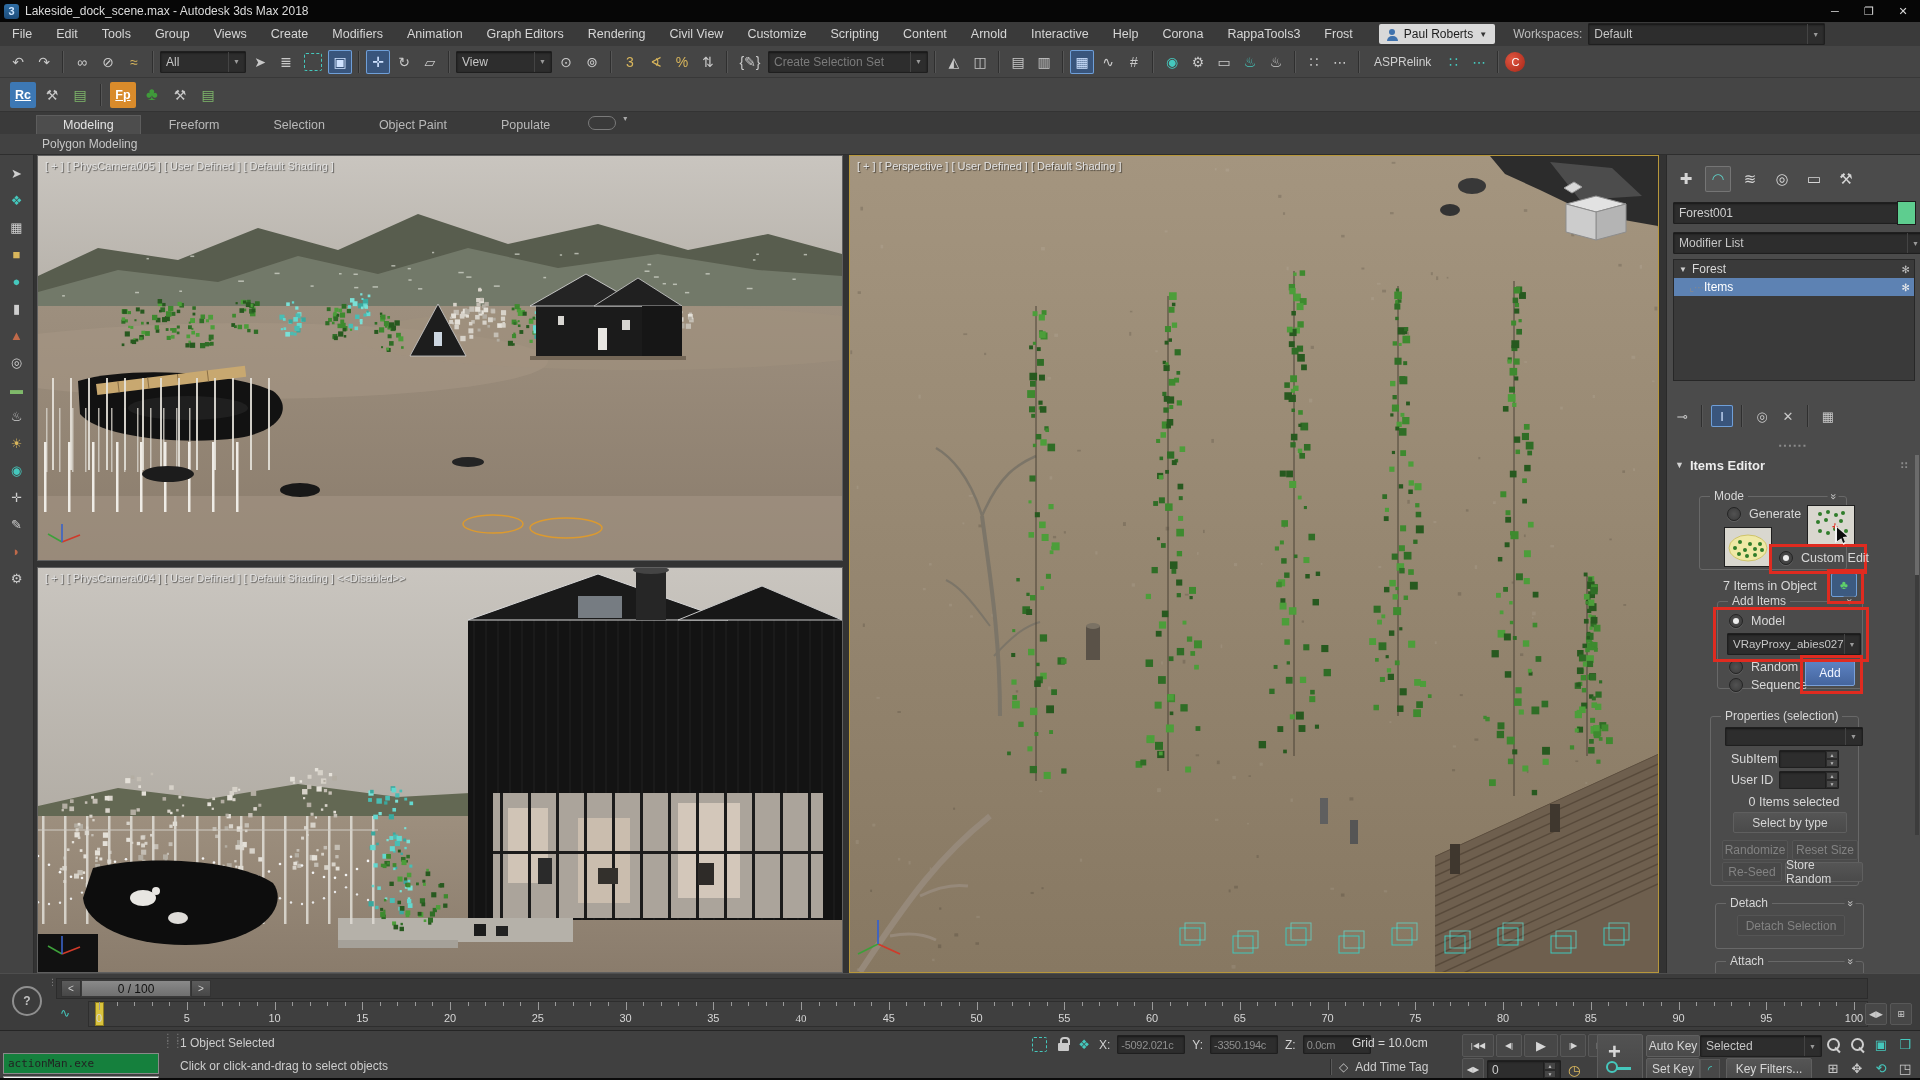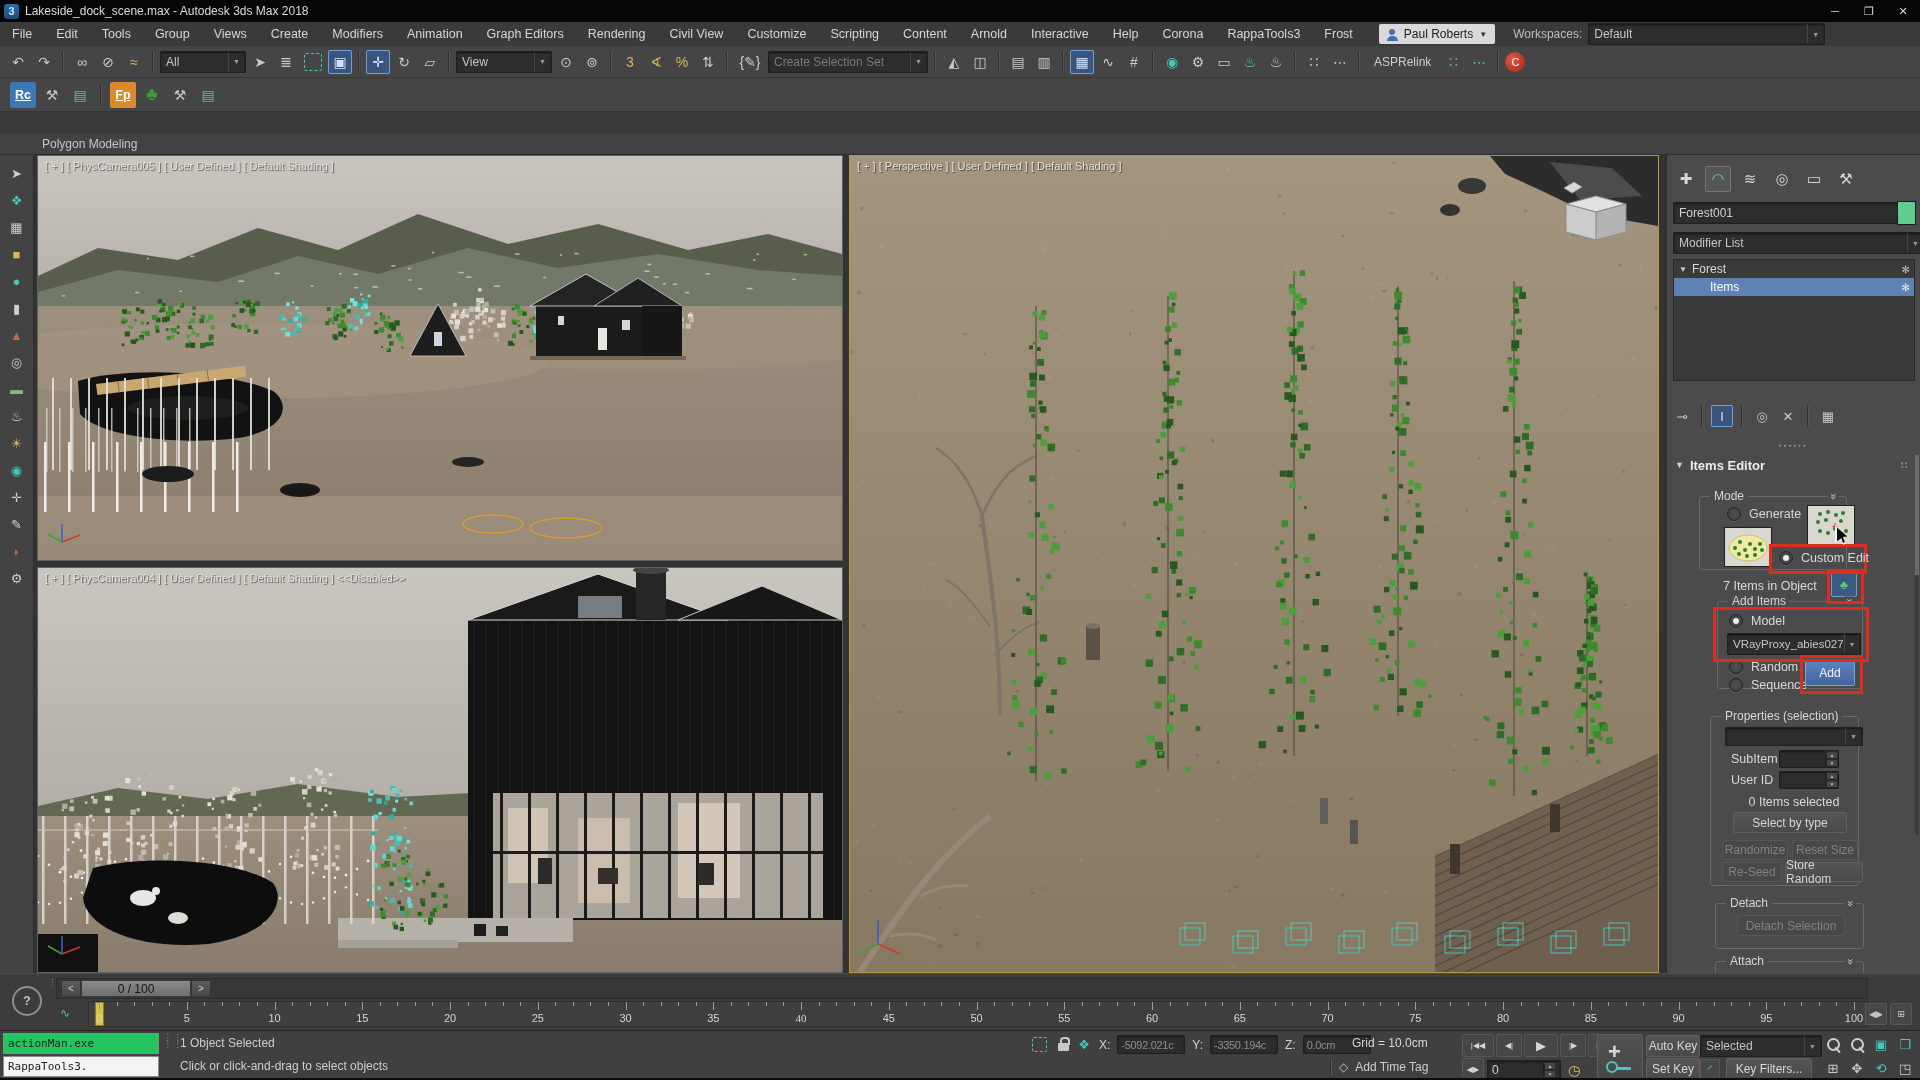--- a/index.html
+++ b/index.html
@@ -109,21 +109,21 @@
   .tick{position:absolute;top:0;width:1px;background:#9a9a9a;}
   .ticklab{position:absolute;top:10px;transform:translateX(-50%);font-size:11px;color:#d6d6d6;}
   #marker{position:absolute;left:6px;top:0;width:9px;height:24px;background:#d9c33e;border:1px solid #8f7d1d;box-sizing:border-box;}
   #tbButtons{position:absolute;right:8px;top:29px;display:flex;gap:3px;}
   #tbButtons .icon{width:20px;height:20px;background:#474747;border:1px solid #585858;font-size:9px;}
   
   #statusbar{position:absolute;left:0;top:1030px;width:1920px;height:50px;background:#404040;border-top:1px solid #252525;}
   #listener{position:absolute;left:3px;top:2px;width:156px;}
   .lfield{height:19px;border:1px solid #8a8a8a;font-family:"DejaVu Sans Mono","Liberation Mono",monospace;font-size:11px;color:#222;
           padding:0 4px;display:flex;align-items:center;margin-bottom:2px;white-space:nowrap;overflow:hidden;}
-  #lf1{background:#22c55e;}
+  #lf1{background:#15803d;margin-top:20px;}
   #lf2{background:#f4f4f4;}
   #sbgrip{position:absolute;left:163px;top:4px;color:#7a7a7a;font-size:10px;line-height:6px;}
   #selstatus{position:absolute;left:180px;top:5px;color:#cdcdcd;}
   #prompt{position:absolute;left:180px;top:28px;color:#cdcdcd;}
   #coords{position:absolute;left:1028px;top:4px;display:flex;align-items:center;gap:7px;}
   #coords .lab{color:#d2d2d2;font-size:12px;}
   .cfield{width:60px;height:17px;font-size:11px;color:#8f8f8f;display:flex;align-items:center;padding:0 3px;letter-spacing:-0.3px;overflow:hidden;white-space:nowrap;}
   #lockico{width:11px;height:8px;background:#c9c9c9;border-radius:1px;position:relative;margin-top:5px;}
   #lockico::before{content:"";position:absolute;left:1.5px;top:-6px;width:6px;height:6px;border:2px solid #c9c9c9;border-bottom:none;border-radius:4px 4px 0 0;}
   #gridlab{position:absolute;left:1352px;top:5px;color:#d6d6d6;}
@@ -278,20 +278,28 @@
         <span class="icon">⚒</span>
         <span class="icon" style="color: rgb(127, 185, 106);">▤</span>
         <i class="tsep"></i>
         <span class="icon badge" style="background: rgb(217, 139, 43);">Fp</span>
         <span class="icon" style="color: rgb(63, 154, 58); font-size: 18px;">♣</span>
         <span class="icon">⚒</span>
         <span class="icon" style="color: rgb(127, 185, 106);">▤</span>
       </span>
   </div>
 
+  <div id="ribbontabs">
+    <span class="rtab active">Modeling</span>
+    <span class="rtab">Freeform</span>
+    <span class="rtab">Selection</span>
+    <span class="rtab">Object Paint</span>
+    <span class="rtab">Populate</span>
+    <span id="ribbonpill"></span>
+  </div>
   <div id="ribbonpanel">
     <span>Polygon Modeling</span>
   </div>
 
   <div id="workspace">
     <div id="leftstrip">
         <span class="icon" style="color: rgb(207, 207, 207);">➤</span>
         <span class="icon" style="color: rgb(69, 200, 189);">❖</span>
         <span class="icon" style="color: rgb(207, 207, 207);">▦</span>
         <span class="icon" style="color: rgb(217, 182, 92);">■</span>
@@ -1925,21 +1933,21 @@
         <span class="car">▼</span>
       </div>
       <div id="stackbox">
         <div class="stackrow">
           <span class="arrow">▼</span>
           <span>Forest</span>
           <span class="rico">✻</span>
         </div>
         <div class="stackrow sel">
           <span class="treeline">⌞···</span>
-          <span style="margin-left:6px;">Items</span>
+          <span style="">Items</span>
           <span class="rico" style="color:#eaeaea;">✻</span>
         </div>
       </div>
       <div id="stacktools">
           <span class="icon">⊸</span>
           <i class="tsep"></i>
           <span class="icon active">I</span>
           <i class="tsep"></i>
           <span class="icon">◎</span>
           <span class="icon">✕</span>

